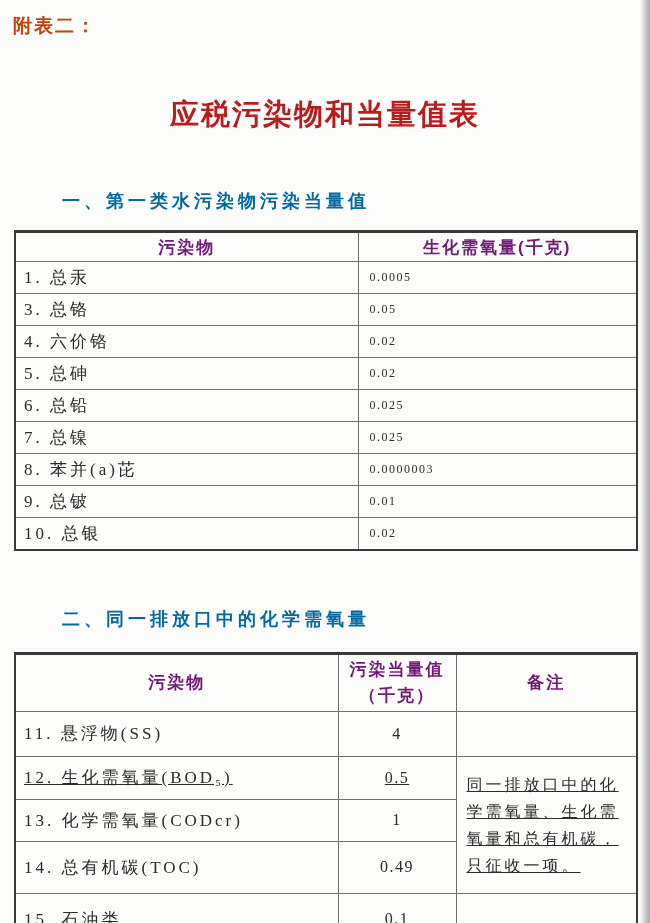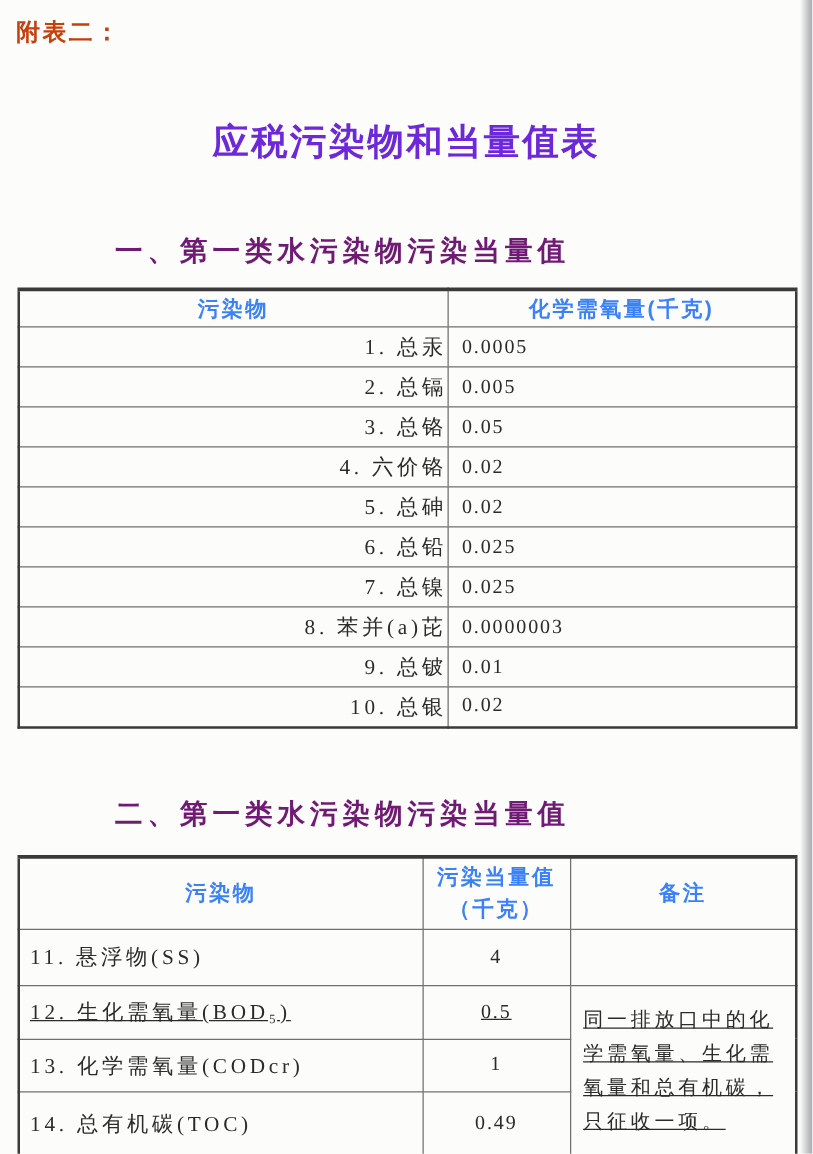--- a/index.html
+++ b/index.html
@@ -26,61 +26,61 @@
     letter-spacing: 2px;
     color: #c2410c;
   }
   .page-title {
     margin-top: 56px;
     text-align: center;
     font-weight: bold;
     font-size: 29px;
     letter-spacing: 2px;
     line-height: 38px;
-    color: #6d28d9;
+    color: #b91c1c;
   }
   .section-heading {
-    margin: 56px 0 0 92px;
+    margin: 56px 0 0 62px;
     font-family: "Liberation Sans", "DejaVu Sans", sans-serif;
     font-weight: bold;
-    font-size: 22px;
+    font-size: 18px;
     letter-spacing: 4px;
     line-height: 24px;
-    color: #701a75;
+    color: #0369a1;
   }
   table {
     border-collapse: collapse;
     table-layout: fixed;
     margin: 0 0 0 14px;
     width: 622px;
   }
   table, th, td { border: 1px solid #6f6f6f; }
   table { border: 2px solid #3a3a3a; border-top-width: 3px; }
   th {
     font-family: "Liberation Sans", "DejaVu Sans", sans-serif;
     font-weight: bold;
     font-size: 17px;
     letter-spacing: 2px;
     text-align: center;
-    color: #3b82f6;
+    color: #701a75;
   }
   td {
     font-size: 17px;
     letter-spacing: 3px;
     color: #2b2b2b;
     vertical-align: middle;
   }
   
   .table-1 { margin-top: 17px; }
   .table-1 th { height: 30px; }
   .table-1 td { height: 32px; }
   .table-1 .col-pollutant { width: 343px; }
   .table-1 .col-value     { width: 279px; }
-  .table-1 td.pollutant-cell { padding-left: 8px; text-align: right; }
-  .table-1 td.value-cell  { padding-left: 11px; font-size: 16px; letter-spacing: 1.5px; }
+  .table-1 td.pollutant-cell { padding-left: 8px; }
+  .table-1 td.value-cell  { padding-left: 11px; font-size: 12px; letter-spacing: 1.5px; }
   
   .table-2 { margin-top: 21px; }
   .table-2 th { height: 58px; line-height: 26px; }
   .table-2 .col-pollutant { width: 323px; }
   .table-2 .col-value     { width: 118px; }
   .table-2 .col-remark    { width: 181px; }
   .table-2 td.pollutant-cell { padding-left: 8px; }
   .table-2 td.value-cell  { text-align: center; font-size: 16px; letter-spacing: 1.5px; }
   .table-2 td.remark-cell {
     font-size: 16px;
@@ -103,33 +103,29 @@
 <div class="section-heading">一、第一类水污染物污染当量值</div>
 
 <table class="table-1">
   <colgroup>
     <col class="col-pollutant">
     <col class="col-value">
   </colgroup>
   <thead>
     <tr>
       <th>污染物</th>
-      <th>化学需氧量(千克)</th>
+      <th>生化需氧量(千克)</th>
     </tr>
   </thead>
   <tbody id="table1-body">
       <tr>
         <td class="pollutant-cell">1. 总汞</td>
         <td class="value-cell">0.0005</td>
       </tr>
       <tr>
-        <td class="pollutant-cell">2. 总镉</td>
-        <td class="value-cell">0.005</td>
-      </tr>
-      <tr>
         <td class="pollutant-cell">3. 总铬</td>
         <td class="value-cell">0.05</td>
       </tr>
       <tr>
         <td class="pollutant-cell">4. 六价铬</td>
         <td class="value-cell">0.02</td>
       </tr>
       <tr>
         <td class="pollutant-cell">5. 总砷</td>
         <td class="value-cell">0.02</td>
@@ -150,21 +146,21 @@
         <td class="pollutant-cell">9. 总铍</td>
         <td class="value-cell">0.01</td>
       </tr>
       <tr>
         <td class="pollutant-cell">10. 总银</td>
         <td class="value-cell">0.02</td>
       </tr>
     </tbody>
 </table>
 
-<div class="section-heading">二、第一类水污染物污染当量值</div>
+<div class="section-heading">二、同一排放口中的化学需氧量</div>
 
 <table class="table-2">
   <colgroup>
     <col class="col-pollutant">
     <col class="col-value">
     <col class="col-remark">
   </colgroup>
   <thead>
     <tr>
       <th>污染物</th>

